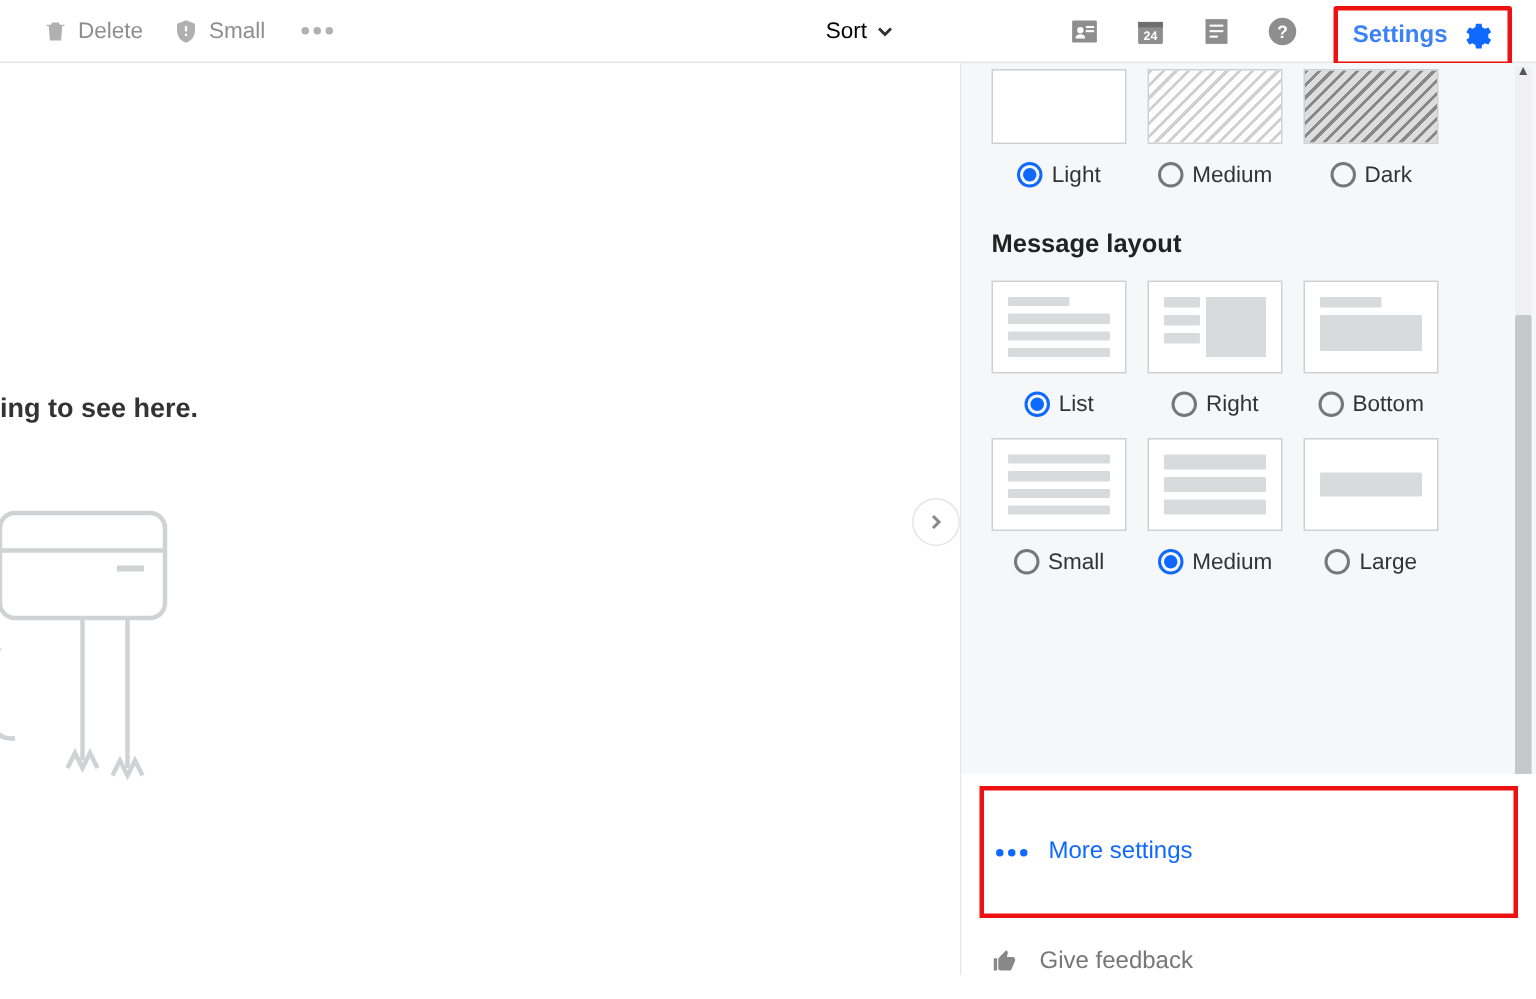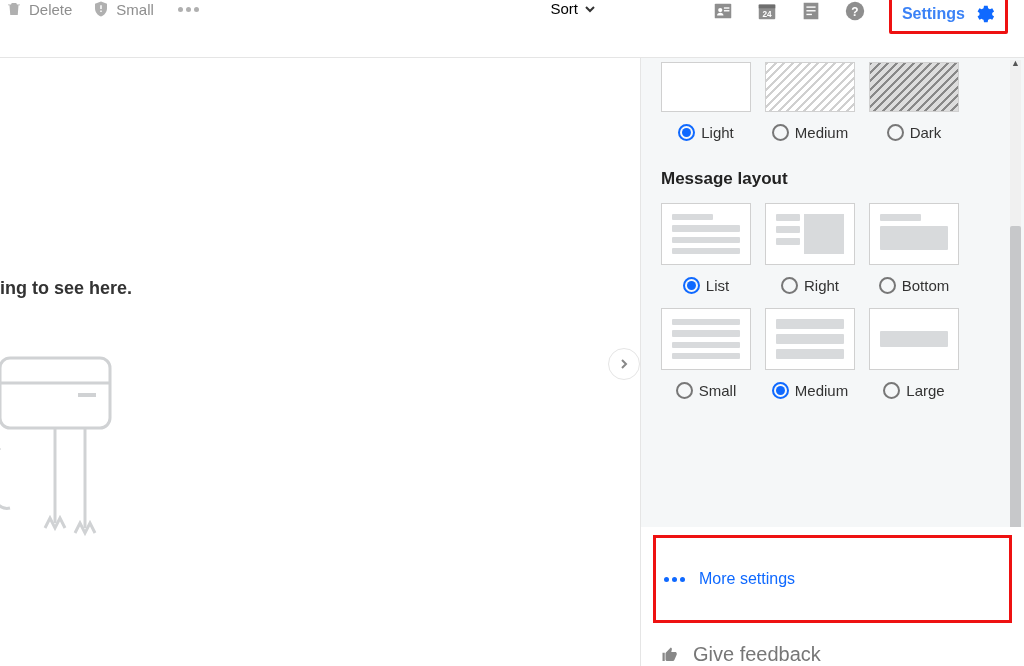--- a/index.html
+++ b/index.html
@@ -1,19 +1,19 @@
 <!DOCTYPE html>
 <html><head>
 <meta charset="utf-8">
 <style>
   * { box-sizing: border-box; margin: 0; padding: 0; font-family: -apple-system, BlinkMacSystemFont, "Segoe UI", Arial, sans-serif; }
   body { width: 1024px; height: 666px; overflow: hidden; background: #fff; position: relative; }
 
   
-  .toolbar { height: 58px; border-bottom: 1px solid #e5e5e5; display: flex; align-items: flex-start; padding: 0 5px; position: relative; }
+  .toolbar { height: 42px; border-bottom: 1px solid #e5e5e5; display: flex; align-items: center; padding: 0 28px; position: relative; }
   .toolbar-left { display: flex; align-items: center; gap: 20px; color: #8e8e8e; }
   .tb-item { display: flex; align-items: center; gap: 6px; font-size: 15px; cursor: pointer; }
   .tb-item svg { width: 18px; height: 18px; fill: #b0b0b0; }
   .ellipsis-dots { display: flex; gap: 3px; padding: 0 4px; }
   .ellipsis-dots span { width: 5px; height: 5px; border-radius: 50%; background: #b0b0b0; }
 
   .toolbar-sort { position: absolute; right: 428px; display: flex; align-items: center; gap: 6px; color: #000000; font-size: 15px; cursor: pointer; }
 
   .toolbar-right { position: absolute; right: 16px; display: flex; align-items: center; gap: 22px; }
   .tb-icon { width: 22px; height: 22px; fill: #8e8e8e; cursor: pointer; }
@@ -65,21 +65,21 @@
 
   .tabs-row { display: flex; align-items: center; justify-content: space-between; margin-top: 28px; }
   .toggle { width: 36px; height: 18px; background: #c2c5c8; border-radius: 10px; position: relative; cursor: pointer; }
   .toggle::after { content: ""; position: absolute; right: 2px; top: 2px; width: 14px; height: 14px; background: #fff; border-radius: 50%; }
 
   .footer { position: absolute; left: 0; right: 0; bottom: 0; background: #fff; }
   .more-settings-box { border: 3px solid #e11; margin: 8px 12px 12px 12px; padding: 32px 8px; display: flex; align-items: center; gap: 14px; cursor: pointer; }
   .ms-dots { display: flex; gap: 3px; }
   .ms-dots span { width: 5px; height: 5px; border-radius: 50%; background: #0f69ff; }
   .ms-label { color: #0f69ff; font-size: 16px; font-weight: 500; }
-  .feedback-row { display: flex; align-items: center; gap: 14px; padding: 8px 20px 0 20px; color: #777; font-size: 20px; cursor: pointer; }
+  .feedback-row { display: flex; align-items: center; gap: 14px; padding: 8px 20px 0 20px; color: #777; font-size: 16px; cursor: pointer; }
   .thumb-icon { width: 18px; height: 18px; fill: #888; }
 
 </style>
 </head>
 <body>
 
 <div class="toolbar">
   <div class="toolbar-left">
     <div class="tb-item">
       <svg viewBox="0 0 24 24">

